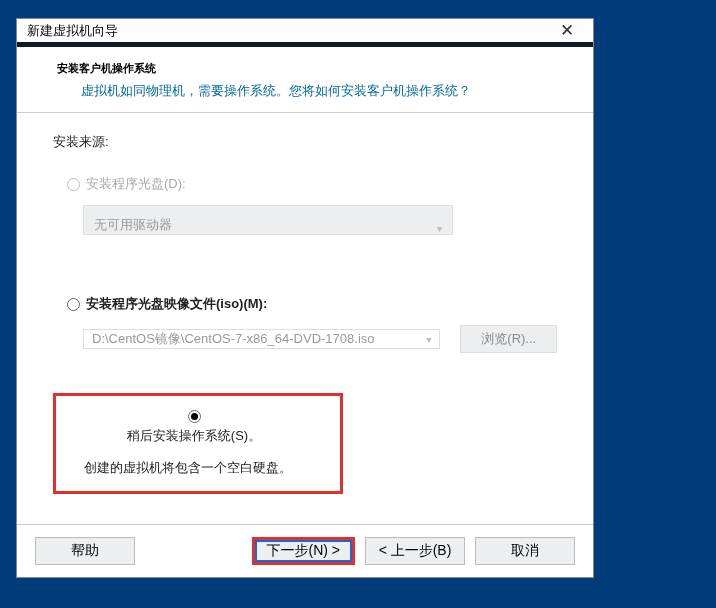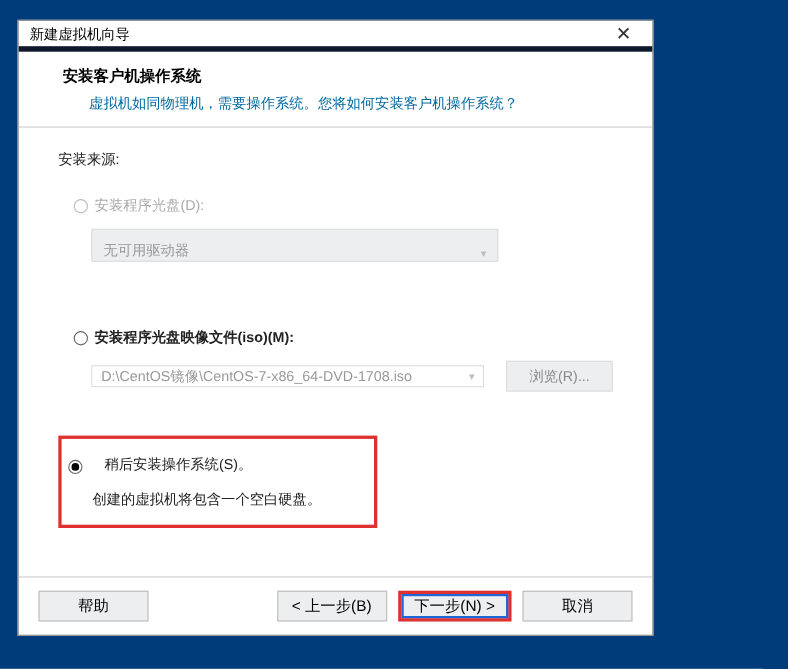--- a/index.html
+++ b/index.html
@@ -38,21 +38,21 @@
     font-size: 17px;
     line-height: 1;
     cursor: pointer;
     color: #333;
   }
   .header-area {
     padding: 14px 30px 12px 40px;
   }
   .header-area .heading {
     font-weight: bold;
-    font-size: 14px;
+    font-size: 11px;
     color: #000;
     margin-bottom: 6px;
   }
   .header-area .subtext {
     font-size: 13px;
     color: #0369a1;
     padding-left: 24px;
   }
   .divider {
     height: 1px;
@@ -152,23 +152,24 @@
     align-items: center;
     justify-content: center;
   }
   .highlight-box {
     border: 3px solid #e03131;
     padding: 14px 14px 14px 6px;
     width: 290px;
   }
   .sel-later {
     display: flex;
-    align-items: flex-end;
-    gap: 20px;
+    align-items: center;
+    gap: 4px;
     margin-bottom: 14px;
+    flex-direction: column;
   }
   .sel-desc {
     padding-left: 22px;
     color: #222;
     font-size: 13px;
   }
   .footer {
     border-top: 1px solid #ccc;
     padding: 12px 18px;
     display: flex;
@@ -245,24 +246,24 @@
       <div class="sel-desc">创建的虚拟机将包含一个空白硬盘。</div>
     </div>
 
   </div>
 
   <div class="footer">
     <div class="btn">
         <span>帮助</span>
       </div>
     <div class="spacer"></div>
+    <div class="btn primary">
+        <span>下一步(N) &gt;</span>
+      </div>
     <div class="btn">
         <span>&lt; 上一步(B)</span>
       </div>
-    <div class="btn primary">
-        <span>下一步(N) &gt;</span>
-      </div>
     <div class="btn">
         <span>取消</span>
       </div>
   </div>
 
 </div>
 
 </body></html>

